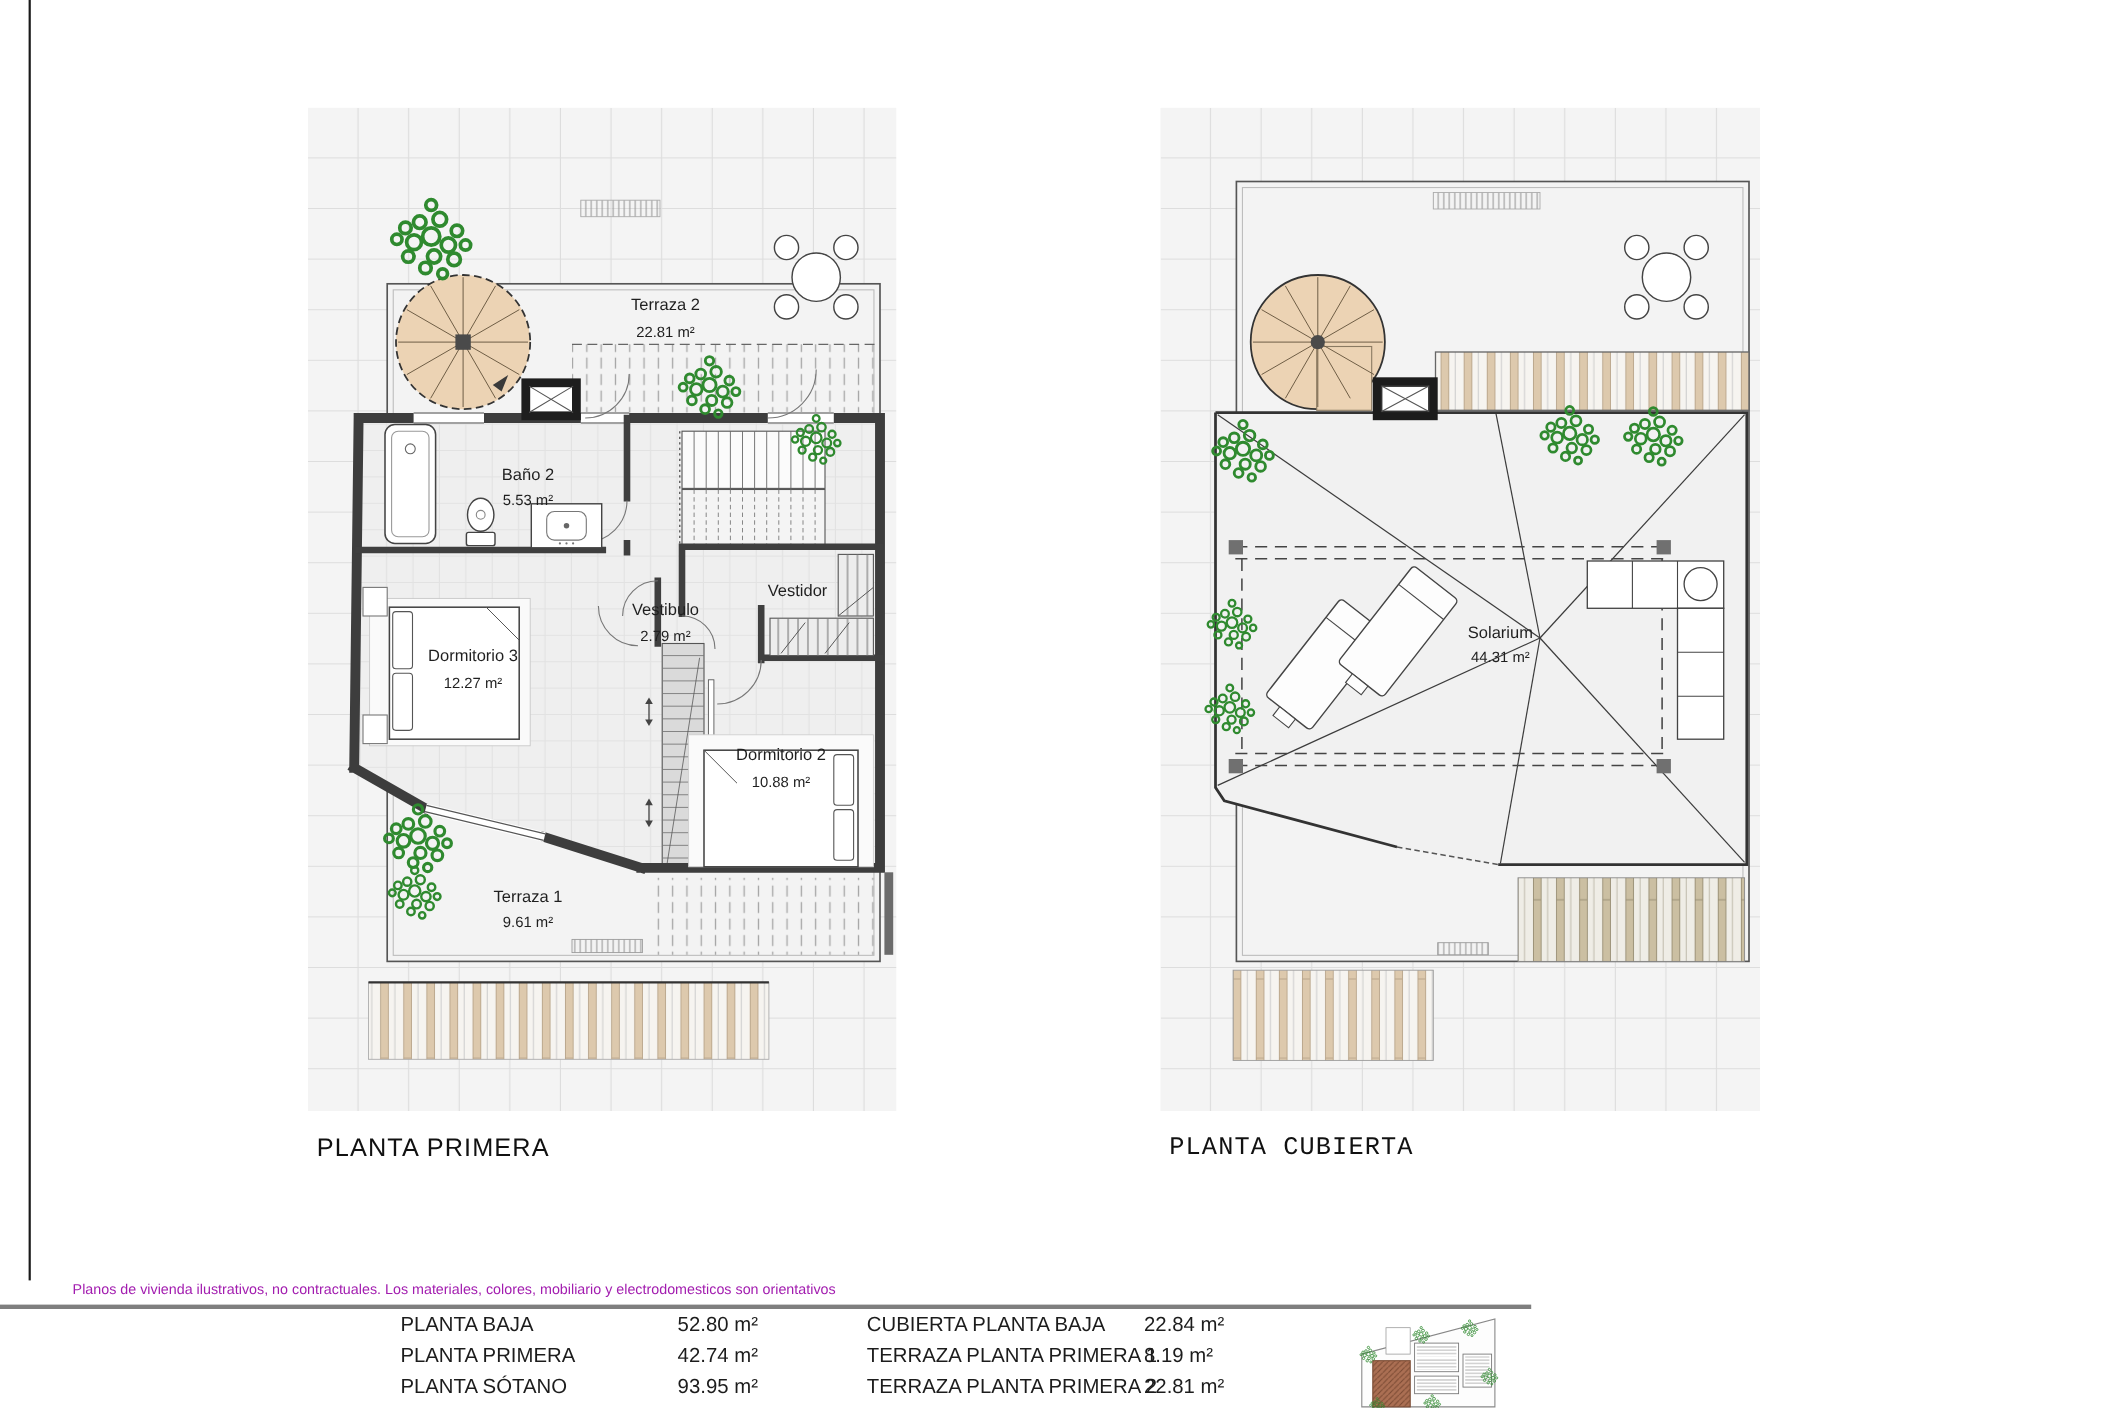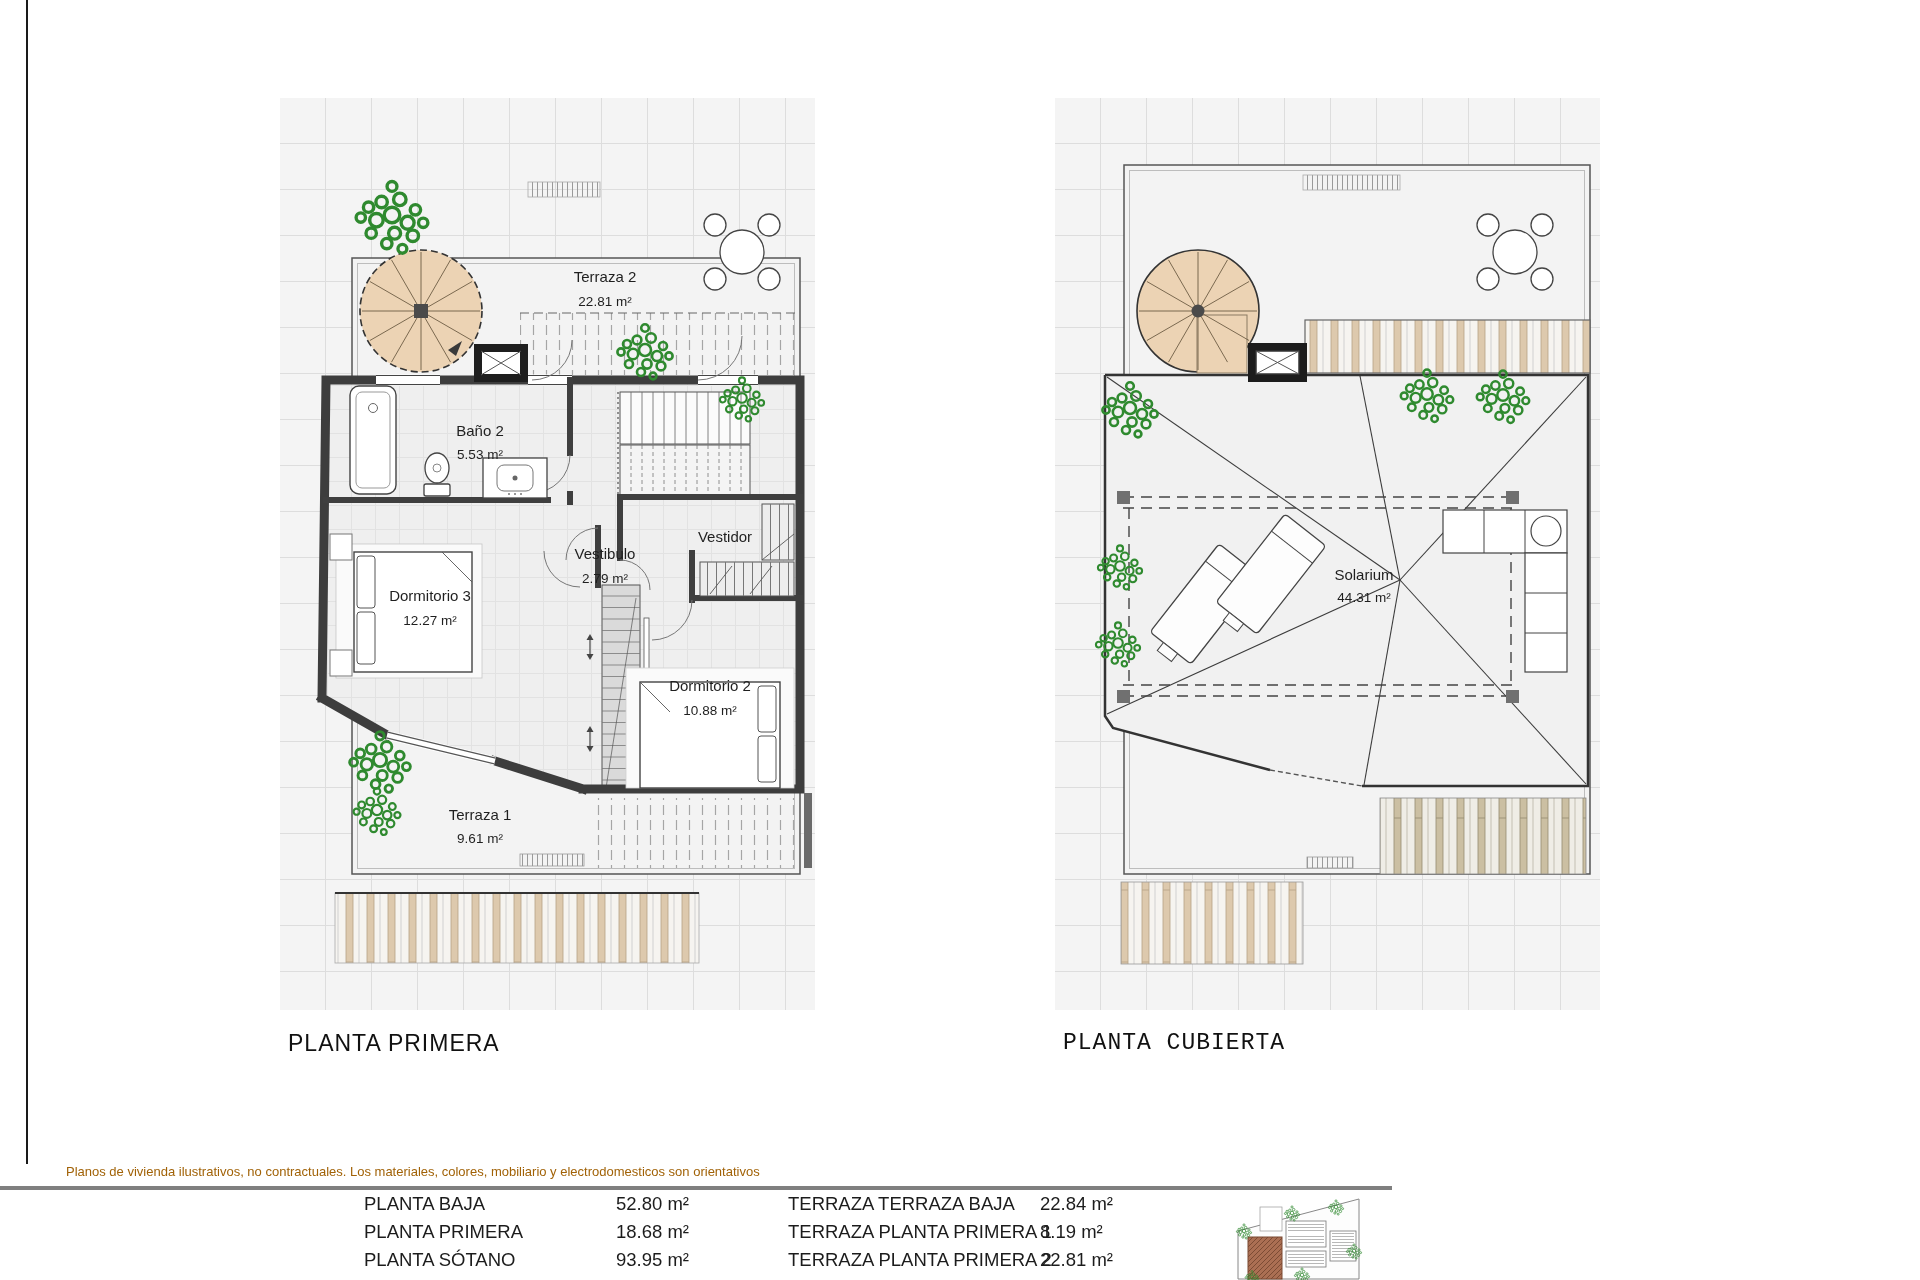--- a/index.html
+++ b/index.html
@@ -13,21 +13,21 @@
   .vline{left:26px;top:0;width:2px;height:1164px;background:#1a1a1a;}
   .plan{position:absolute;top:98px;height:912px;}
   .plan-left{left:280px;width:535px;}
   .plan-right{left:1055px;width:545px;}
   .plan-title{
     position:absolute;top:1030px;font-size:23px;letter-spacing:1px;color:#111;
   }
   .title-left{left:288px;}
   .title-right{left:1063px;font-family:Liberation Mono, monospace;}
   .disclaimer{
-    position:absolute;left:66px;top:1164px;font-size:13px;color:#a16207;
+    position:absolute;left:66px;top:1164px;font-size:13px;color:#a21caf;
   }
   .rule{position:absolute;left:0;top:1186px;width:1392px;height:4px;background:#7f7f7f;}
   .tbl{position:absolute;top:1190px;}
   .tbl-left{left:364px;}
   .tbl-right{left:788px;}
   .trow{display:flex;height:28px;line-height:28px;font-size:18.5px;white-space:nowrap;}
   .trow .lbl{width:252px;}
   .trow .val{width:120px;}
   .thumb{position:absolute;left:1232px;top:1193px;width:132px;height:87px;}
   svg text{fill:#1f1f1f;}
@@ -363,31 +363,31 @@
 <div class="disclaimer">Planos de vivienda ilustrativos, no contractuales. Los materiales, colores, mobiliario y electrodomesticos son orientativos</div>
 <div class="rule"></div>
 
 <div class="tbl tbl-left">
   <div class="trow">
     <span class="lbl">PLANTA BAJA</span>
     <span class="val">52.80 m²</span>
   </div>
   <div class="trow">
     <span class="lbl">PLANTA PRIMERA</span>
-    <span class="val">18.68 m²</span>
+    <span class="val">42.74 m²</span>
   </div>
   <div class="trow">
     <span class="lbl">PLANTA SÓTANO</span>
     <span class="val">93.95 m²</span>
   </div>
 </div>
 
 <div class="tbl tbl-right">
   <div class="trow">
-    <span class="lbl">TERRAZA TERRAZA BAJA</span>
+    <span class="lbl">CUBIERTA PLANTA BAJA</span>
     <span class="val">22.84 m²</span>
   </div>
   <div class="trow">
     <span class="lbl">TERRAZA PLANTA PRIMERA 1</span>
     <span class="val">8.19 m²</span>
   </div>
   <div class="trow">
     <span class="lbl">TERRAZA PLANTA PRIMERA 2</span>
     <span class="val">22.81 m²</span>
   </div>

